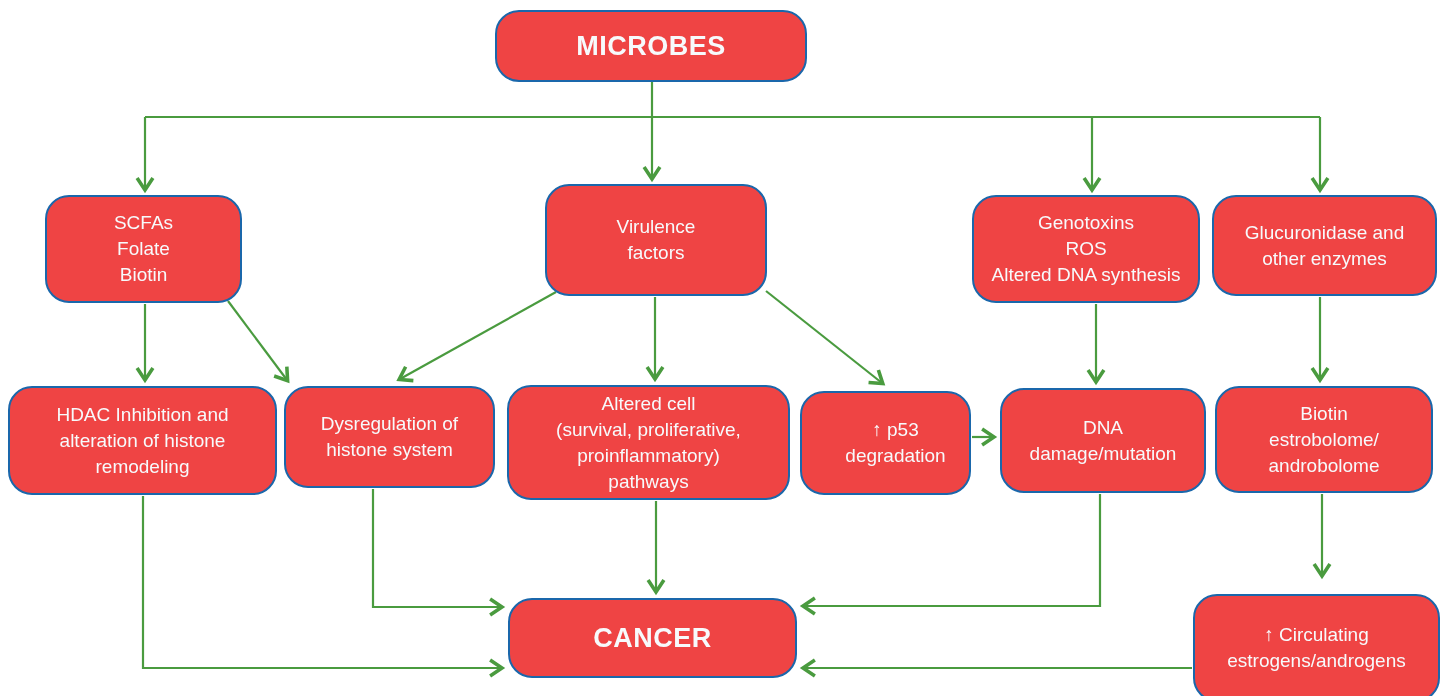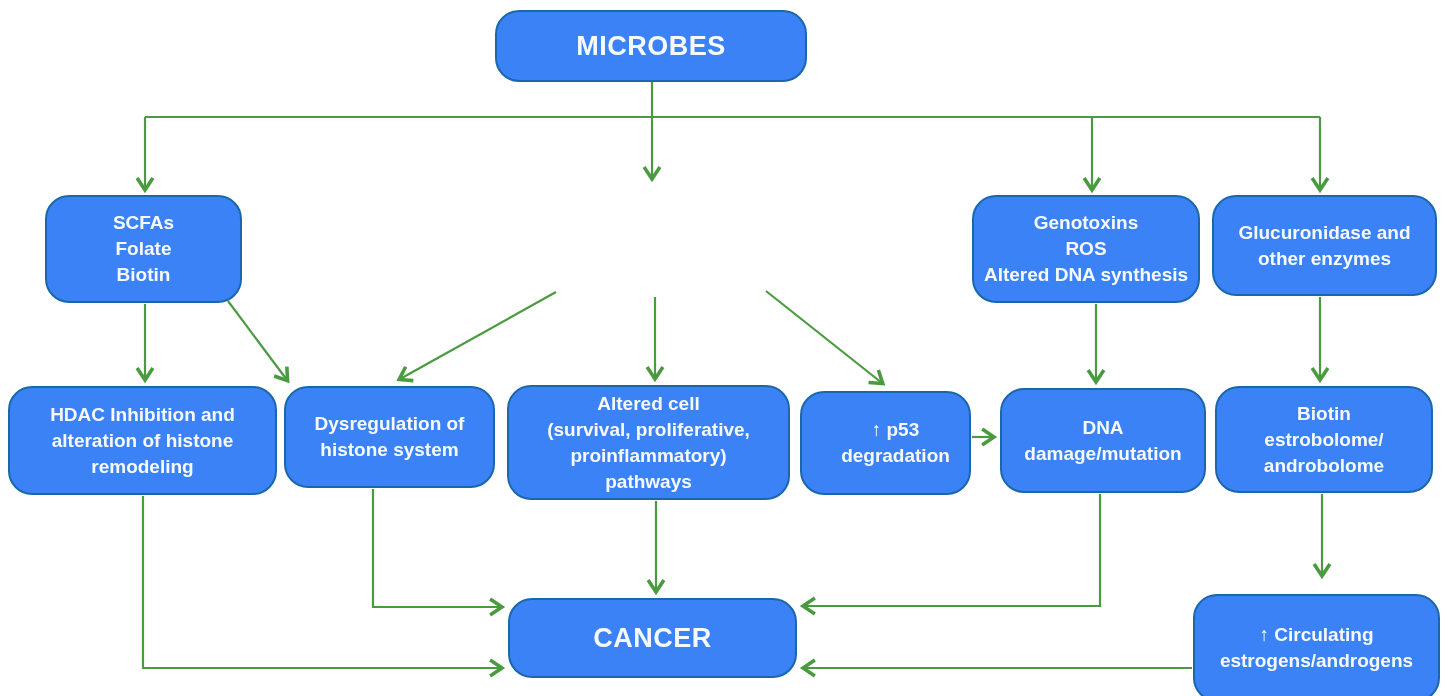--- a/index.html
+++ b/index.html
@@ -16,34 +16,34 @@
     left: 0; top: 0;
     width: 1450px; height: 696px;
   }
   .edge {
     fill: none;
     stroke: #4a9b3f;
     stroke-width: 2.2;
   }
   .node {
     position: absolute;
-    background: #3b82f6;
+    background: #ef4444;
     border: 2px solid #1a67ab;
     border-radius: 24px;
     color: #f7fafc;
     display: flex;
     align-items: center;
     justify-content: center;
     text-align: center;
     box-sizing: border-box;
   }
   .node-label {
     white-space: pre-line;
     font-size: 19px;
-    font-weight: 700;
+    font-weight: 400;
     line-height: 26px;
     padding: 2px 6px;
   }
   .node.terminal .node-label {
     font-size: 27px;
     font-weight: 700;
     letter-spacing: 0.5px;
     line-height: 30px;
   }
   
@@ -101,20 +101,24 @@
   <div class="node terminal" id="n-microbes">
     <span class="node-label">MICROBES</span>
   </div>
 
   <div class="node" id="n-scfas">
     <span class="node-label">SCFAs
 Folate
 Biotin</span>
   </div>
 
+  <div class="node" id="n-virulence">
+    <span class="node-label">Virulence
+factors</span>
+  </div>
 
   <div class="node" id="n-genotoxins">
     <span class="node-label">Genotoxins
 ROS
 Altered DNA synthesis</span>
   </div>
 
   <div class="node" id="n-glucuronidase">
     <span class="node-label">Glucuronidase and
 other enzymes</span>

